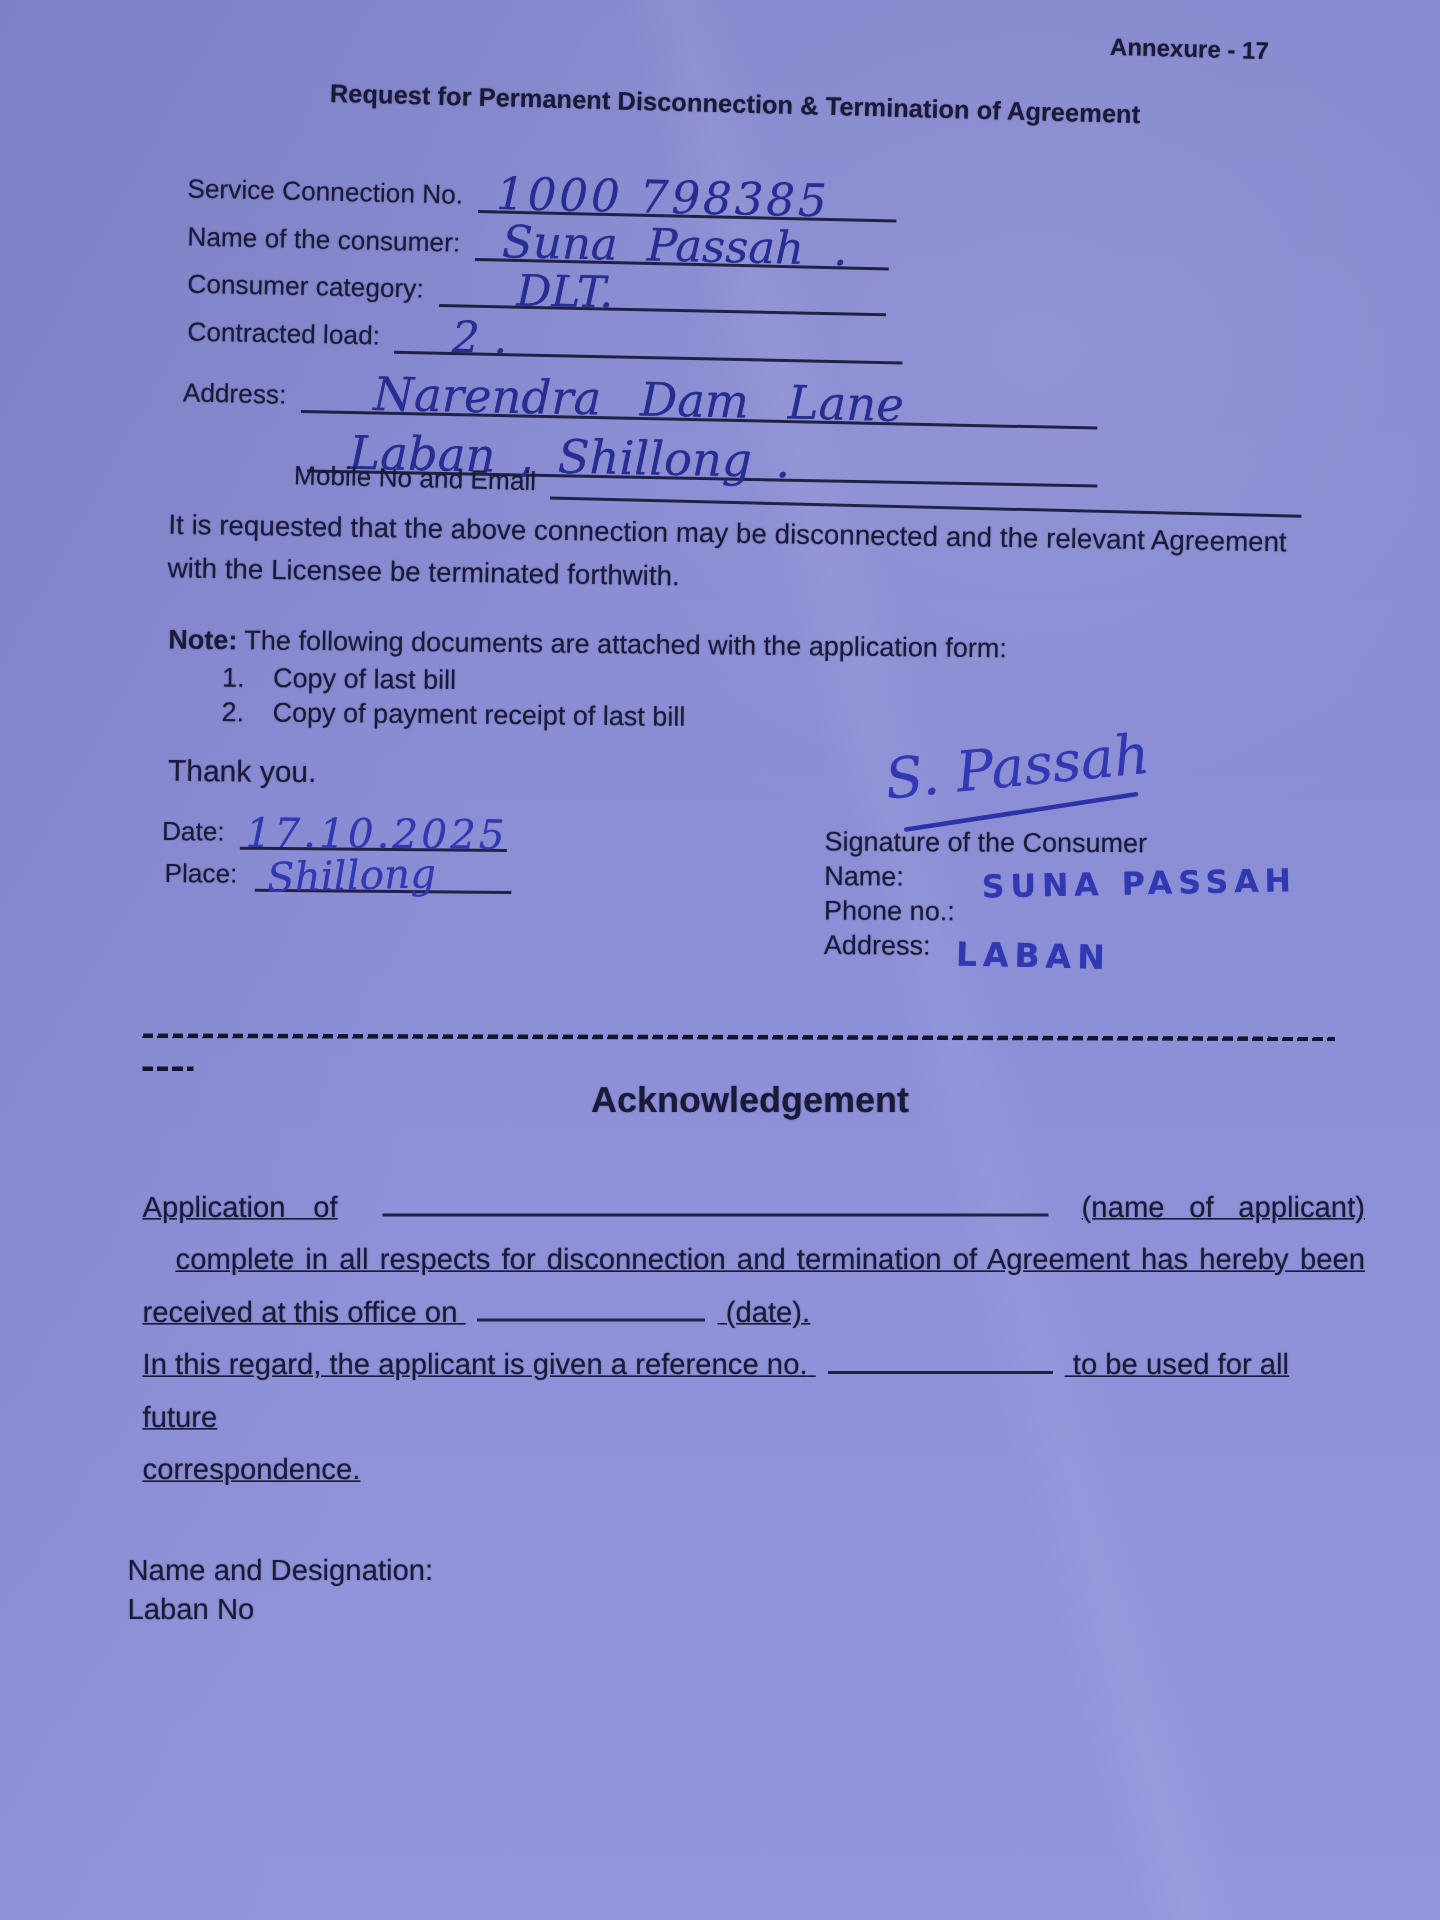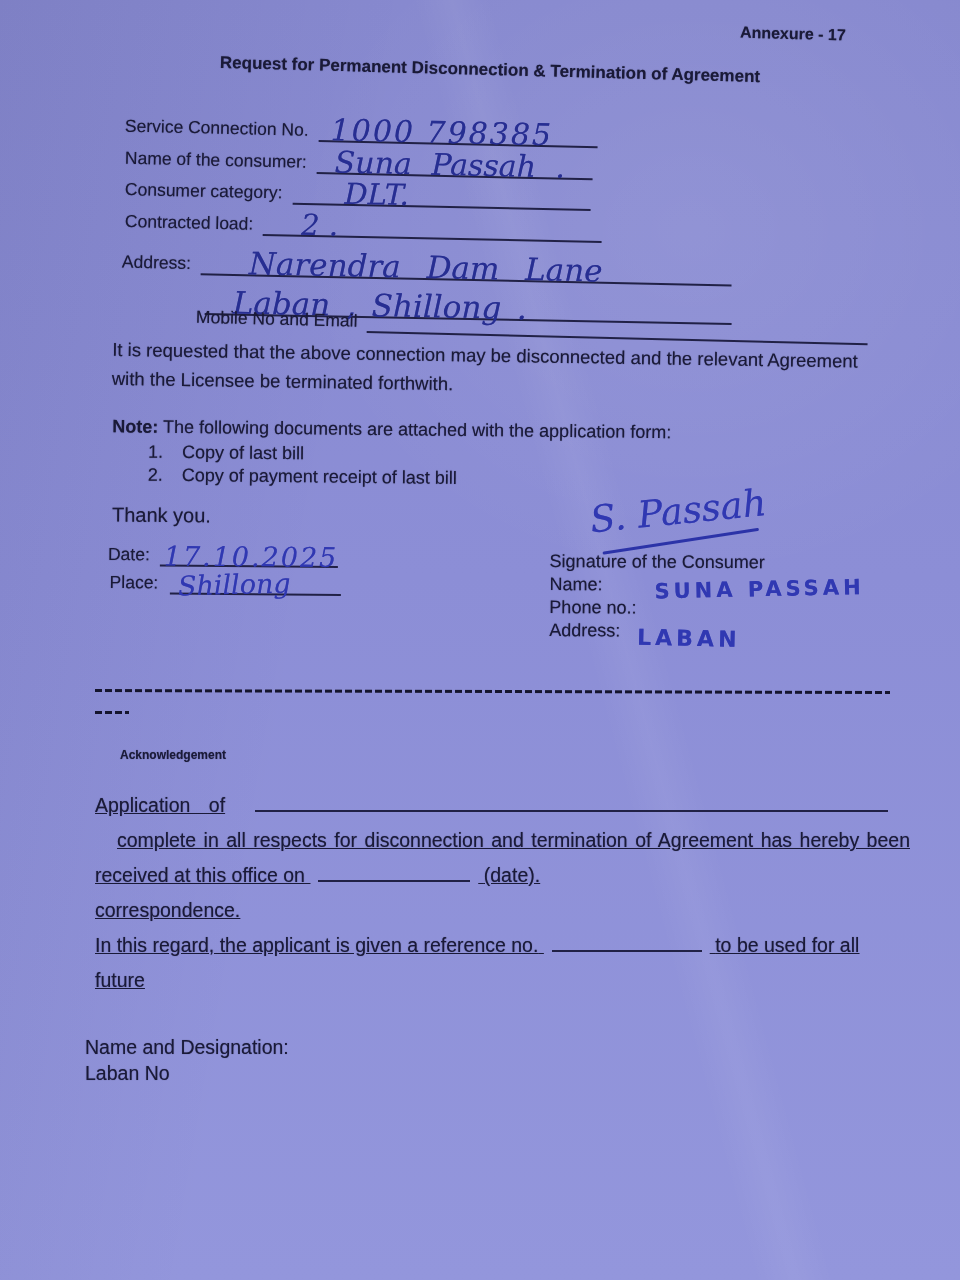--- a/index.html
+++ b/index.html
@@ -171,39 +171,40 @@
     <div class="abs hand blue caps" style="left:105px;top:85px;font-size:21px;transform:rotate(-1.5deg);">SUNA PASSAH</div>
     <div class="abs print" style="left:0;top:106px;font-size:18px;">Phone no.:</div>
     <div class="abs hand blue caps" style="left:105px;top:108px;font-size:21px;"></div>
     <div class="abs print" style="left:0;top:129px;font-size:18px;">Address:</div>
     <div class="abs hand blue caps" style="left:88px;top:134px;font-size:22px;transform:rotate(1deg);">LABAN</div>
   </div>
 
   <div class="abs dash" style="left:95px;top:690px;width:795px;transform:rotate(0.15deg);"></div>
   <div class="abs dash" style="left:95px;top:711px;width:34px;"></div>
 
-  <div class="abs print b" style="left:120px;top:748px;width:760px;font-size:12px;">Acknowledgement</div>
+  <div class="abs print b" style="left:120px;top:720px;width:760px;text-align:center;font-size:24px;">Acknowledgement</div>
 
   <div class="abs ack-body print" style="left:95px;top:788px;width:815px;">
     <div class="ack-line1">
       <span style="word-spacing:13px;">Application of</span>
       <span class="blank" style="flex:1;margin:0 22px 0 30px;"></span>
+      <span style="word-spacing:11px;">(name of applicant)</span>
     </div>
     <div class="ack-just">complete in all respects for disconnection and termination of Agreement has hereby been</div>
     <div>
       <span>received at this office on</span>
       <span class="blank" style="width:152px;margin:0 8px;"></span>
       <span>(date).</span>
     </div>
-    <div>correspondence.</div>
     <div>
       <span>In this regard, the applicant is given a reference no.</span>
       <span class="blank" style="width:150px;margin:0 8px;"></span>
       <span>to be used for all future</span>
     </div>
+    <div>correspondence.</div>
   </div>
 
   <div class="abs" style="left:85px;top:1035px;width:520px;">
     <div class="print footer-line">Name and Designation:</div>
     <div class="print footer-line">Laban No</div>
   </div>
 
 </div>
 
 </body></html>

